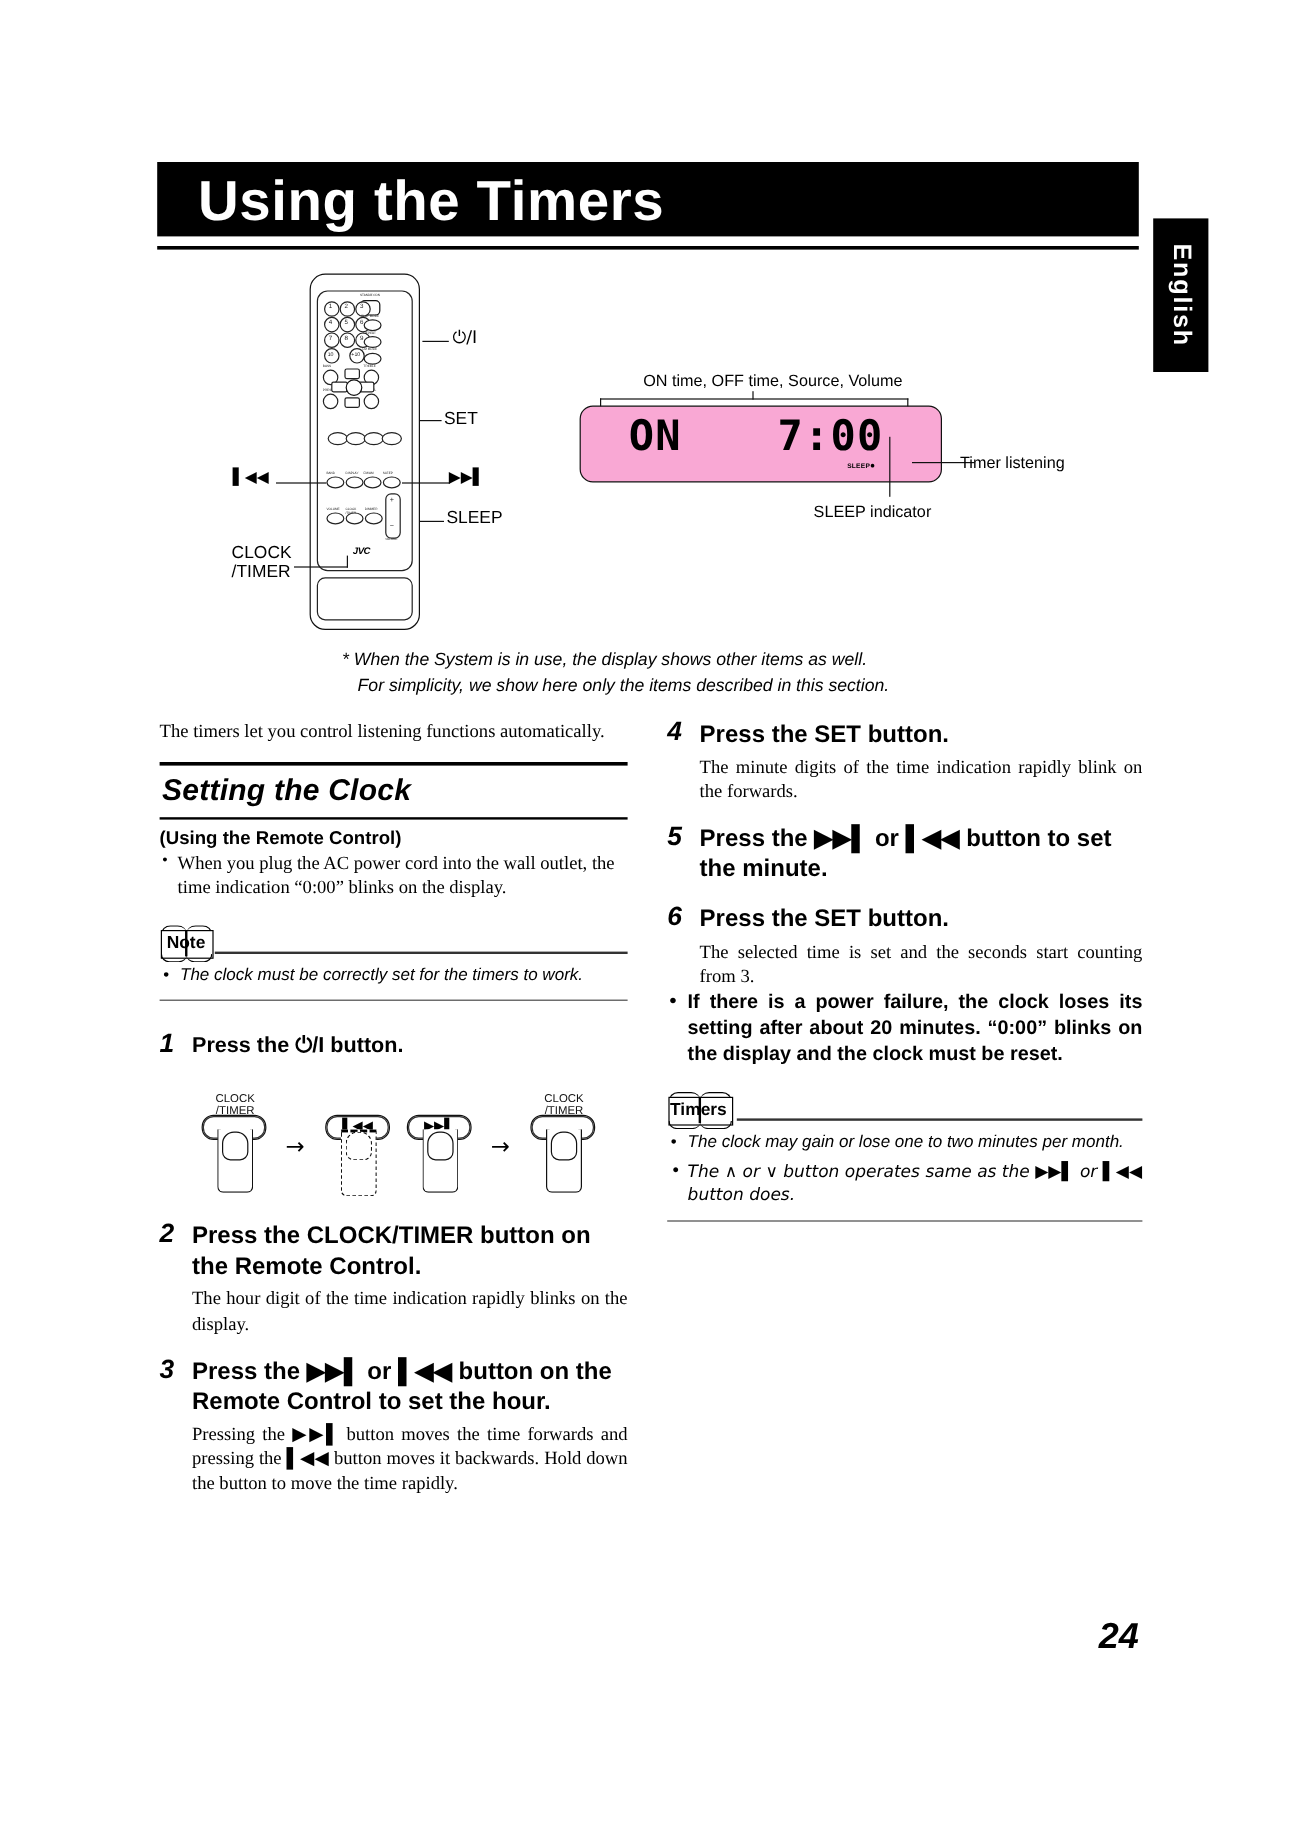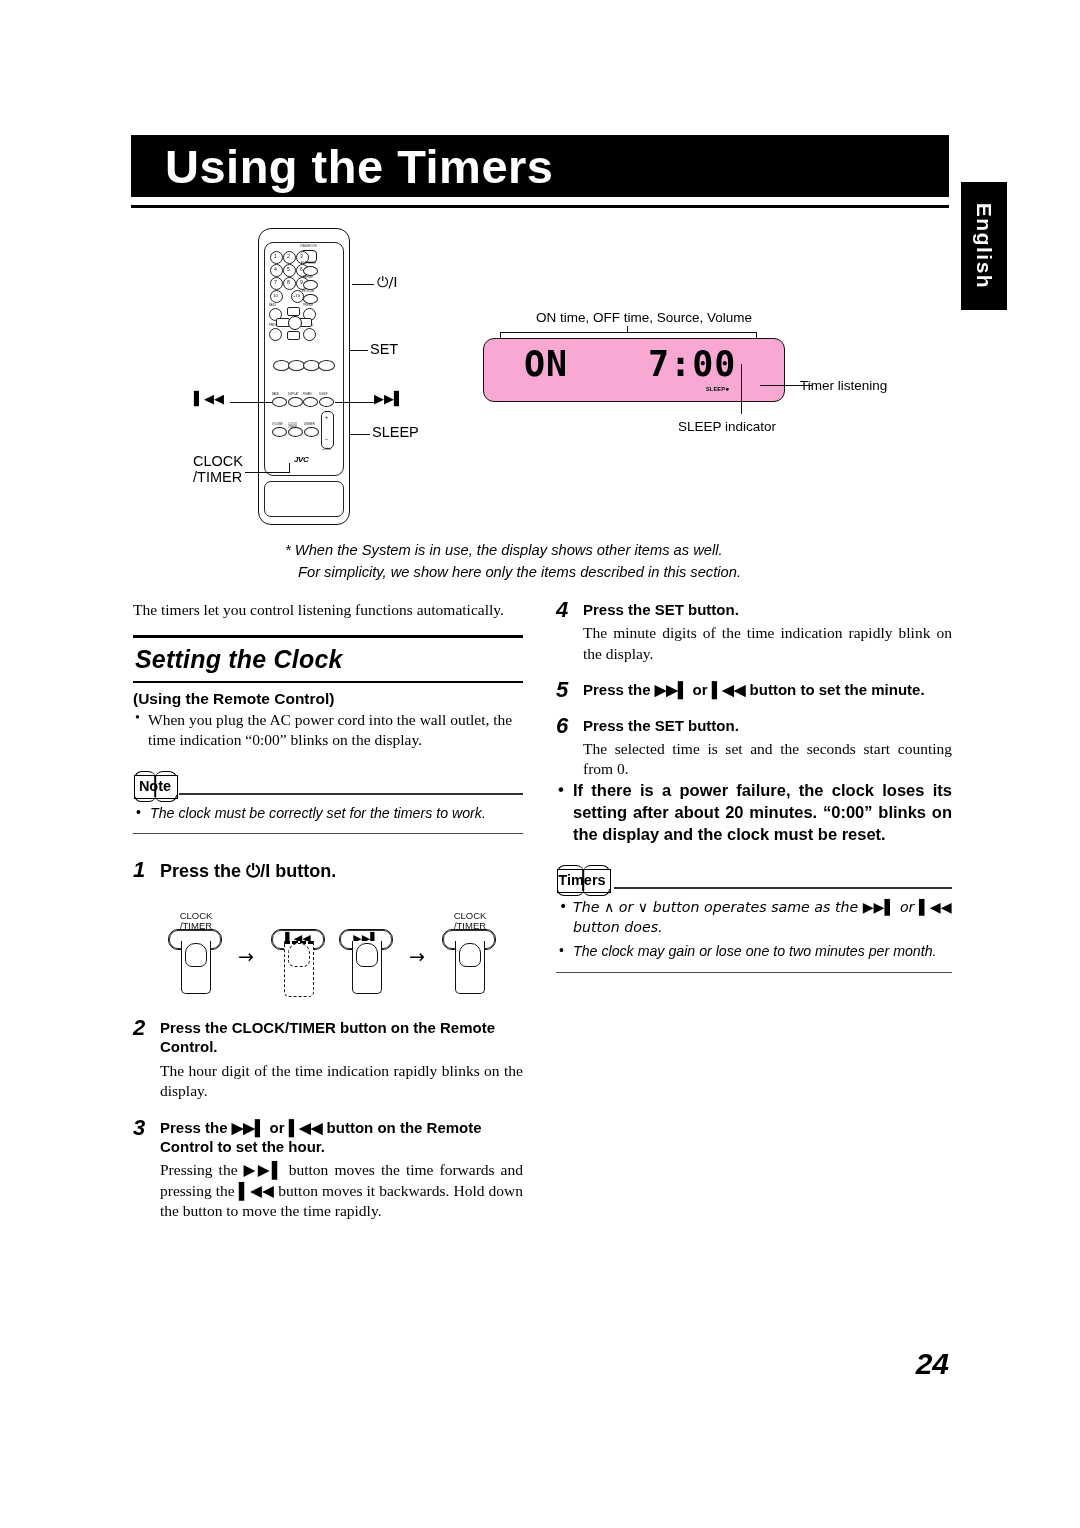--- a/index.html
+++ b/index.html
@@ -122,21 +122,21 @@
   .note-item{font-family:"Liberation Sans",sans-serif;font-style:italic;
       font-size:14.2px;line-height:1.38;position:relative;padding-left:17px;margin-top:5px;}
   .note-item:before{content:"\2022";position:absolute;left:3px;top:-1px;
       font-style:normal;font-size:14px;}
 
   
   .step{position:relative;padding-left:27px;margin-top:16px;}
   .step .num{position:absolute;left:0;top:-3px;font-family:"Liberation Sans",sans-serif;
       font-weight:bold;font-style:italic;font-size:22px;}
   .step .ttl{font-family:"Liberation Sans",sans-serif;font-weight:bold;
-      font-size:15px;line-height:1.28;}
+      font-size:20px;line-height:1.28;}
   .step .body{font-family:"Liberation Serif",serif;font-size:15.5px;
       line-height:1.33;margin-top:4px;text-align:justify;}
 
   .glyph{font-family:"DejaVu Sans",sans-serif;}
 
   
   .caution-head{position:relative;margin-top:20px;height:28px;}
   .caution-tri{position:absolute;left:0;top:4px;width:0;height:0;
       border-left:11px solid transparent;border-right:11px solid transparent;
       border-bottom:19px solid #000;}
@@ -410,46 +410,46 @@
     <div class="ttl glyph">Press the ▶▶▌ or ▌◀◀ button on the Remote Control to set the hour.</div>
     <div class="body glyph">Pressing the ▶▶▌ button moves the time forwards and pressing the ▌◀◀ button moves it backwards. Hold down the button to move the time rapidly.</div>
   </div>
 </div>
 
 <div class="abs" id="col-right">
 
   <div class="step" style="margin-top:0;">
     <div class="num">4</div>
     <div class="ttl">Press the SET button.</div>
-    <div class="body">The minute digits of the time indication rapidly blink on the display.</div>
+    <div class="body">The minute digits of the time indication rapidly blink on the forwards.</div>
   </div>
 
   <div class="step">
     <div class="num">5</div>
     <div class="ttl glyph">Press the ▶▶▌ or ▌◀◀ button to set the minute.</div>
   </div>
 
   <div class="step">
     <div class="num">6</div>
     <div class="ttl">Press the SET button.</div>
-    <div class="body">The selected time is set and the seconds start counting from 0.</div>
+    <div class="body">The selected time is set and the seconds start counting from 3.</div>
   </div>
 
   <div class="caution-item">If there is a power failure, the clock loses its setting after about 20 minutes. “0:00” blinks on the display and the clock must be reset.</div>
 
   <div class="note-wrap">
     <div class="note-badge notes-wide">
       <div class="curveL"></div>
         <div class="curveR"></div>
       <div class="bk"></div>
       <div class="footL"></div>
         <div class="footR"></div>
       <div class="spine"></div>
       <div class="txt">Timers</div>
     </div>
     <div class="note-rule note-rule-wide"></div>
   </div>
+  <div class="note-item">The clock may gain or lose one to two minutes per month.</div>
   <div class="note-item glyph">The ∧ or ∨ button operates same as the ▶▶▌ or ▌◀◀ button does.</div>
-  <div class="note-item">The clock may gain or lose one to two minutes per month.</div>
   <div class="rule-gray" style="margin-top:10px;"></div>
 </div>
 
 <div class="abs" id="page-number">24</div>
 
 </body></html>

